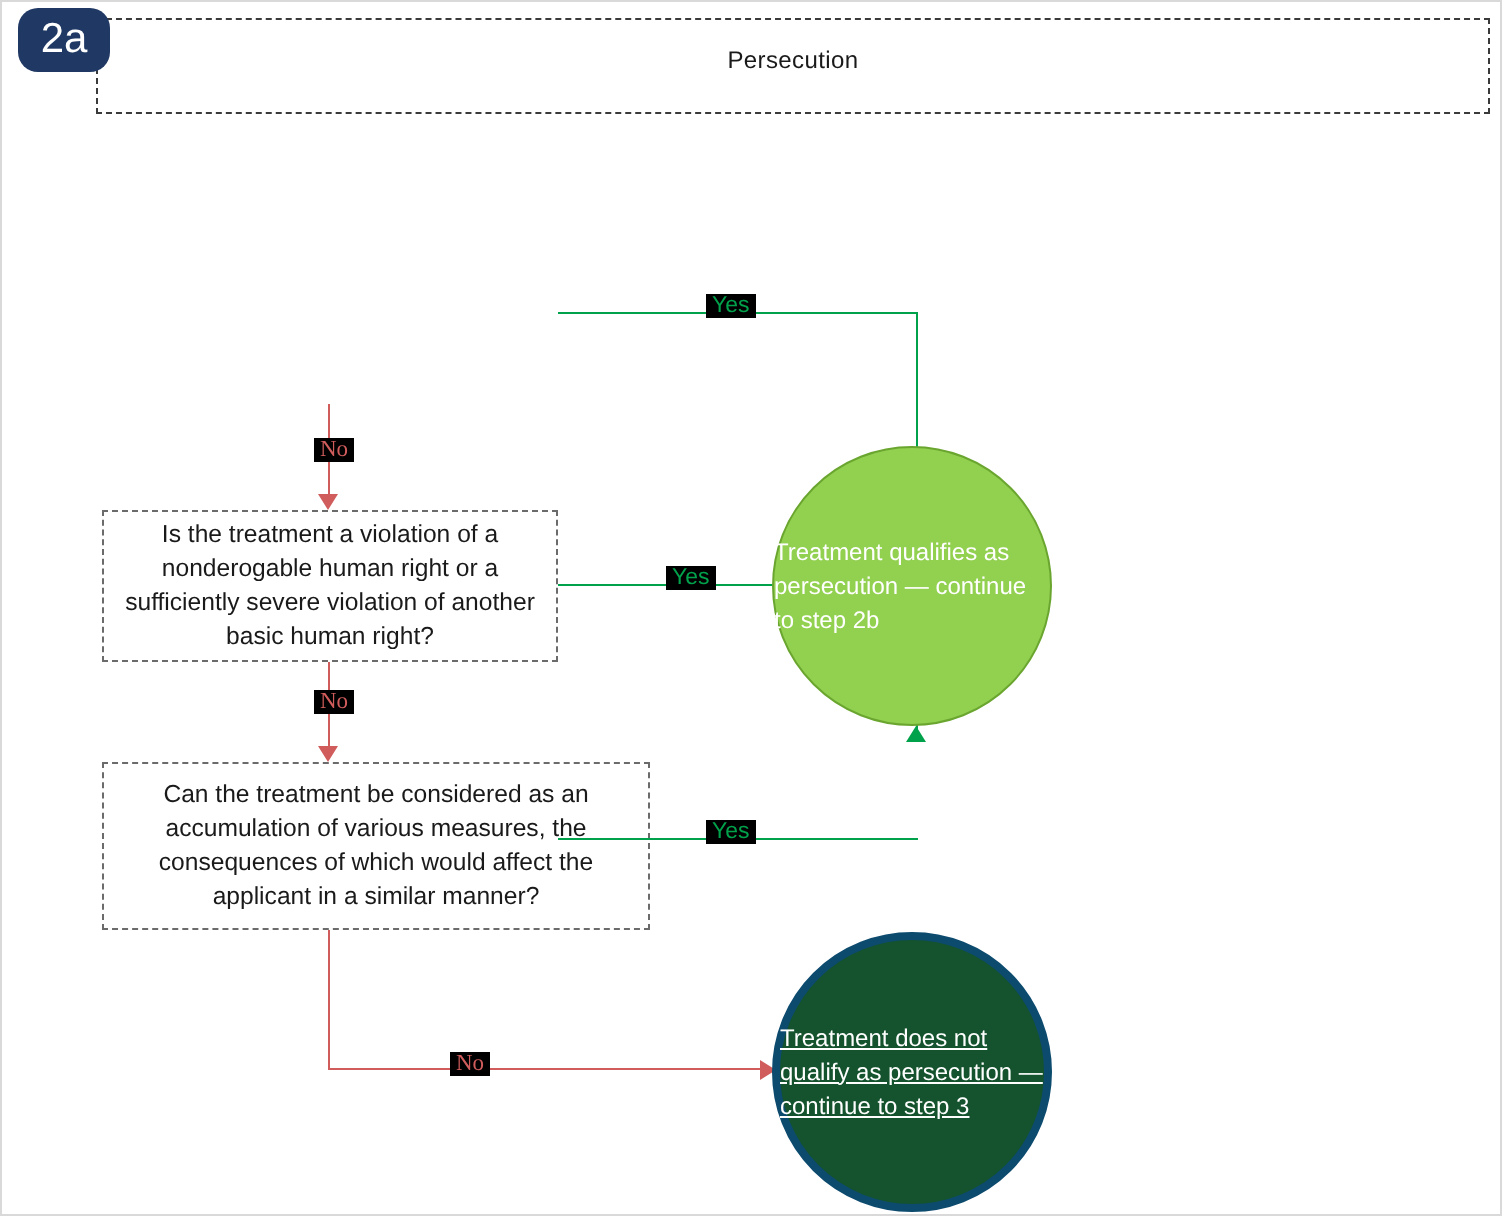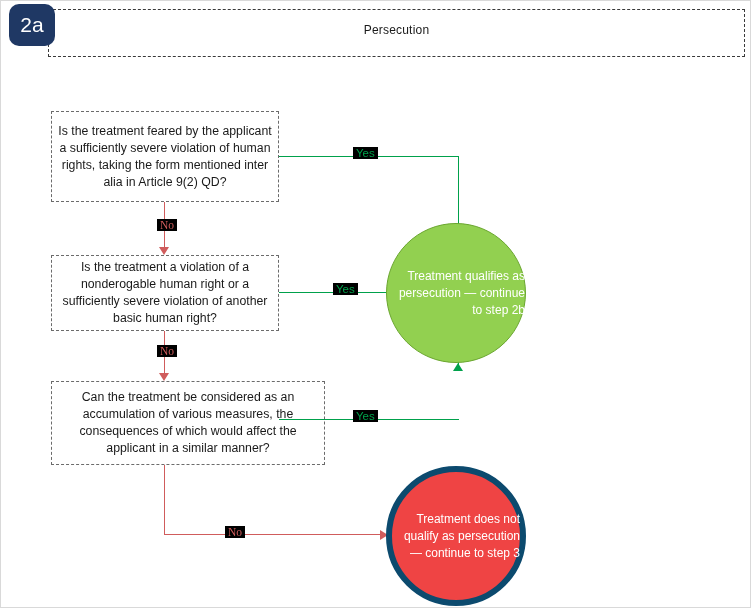--- a/index.html
+++ b/index.html
@@ -38,21 +38,21 @@
     text-align: center;
     font-size: 12px;
     color: #1a1a1a;
     letter-spacing: .2px;
   }
   .step-badge {
     position: absolute;
     left: 8px;
     top: 3px;
     width: 46px;
-    height: 42px;
+    height: 32px;
     border-radius: 10px;
     background: #1f3864;
     color: #ffffff;
     font-size: 21px;
     display: flex;
     align-items: center;
     justify-content: center;
   }
   
   .qbox {
@@ -73,37 +73,38 @@
   #q2 { left: 50px; top: 254px;  width: 228px; height: 76px; }
   #q3 { left: 50px; top: 380px;  width: 274px; height: 84px; }
 
   
   .circle {
     position: absolute;
     border-radius: 50%;
     display: flex;
     align-items: center;
     justify-content: center;
-    text-align: right;
+    text-align: left;
     color: #ffffff;
     font-size: 12px;
     line-height: 17px;
     box-sizing: border-box;
   }
   #c-yes {
     left: 385px; top: 222px;
     width: 140px; height: 140px;
     background: #92d050;
     border: 1px solid #6aa62f;
   }
   #c-no {
     left: 385px; top: 465px;
     width: 140px; height: 140px;
-    background: #ef4444;
-    border: 6px solid #0c4a6e;
+    background: #14532d;
+    border: 4px solid #0c4a6e;
+    text-decoration: underline;
   }
 
   
   .line { position: absolute; }
   .v-red  { width: 0; border-left: 1.6px solid #d05c5c; }
   .h-red  { height: 0; border-top: 1.6px solid #d05c5c; }
   .v-green{ width: 0; border-left: 1.6px solid #00a14b; }
   .h-green{ height: 0; border-top: 1.6px solid #00a14b; }
 
   .arrow-down-red {
@@ -139,21 +140,20 @@
 </style>
 </head>
 <body>
 
 <div id="stage">
 
   <div class="header-bar"></div>
   <div class="header-title">Persecution</div>
   <div class="step-badge">2a</div>
 
-  <div class="qbox" id="q1">Is the treatment feared by the applicant a sufficiently severe violation of human rights, taking the form mentioned inter alia in Article 9(2) QD?</div>
 
   <div class="line v-red" style="left:163px; top:201px; height:45px;"></div>
   <div class="arrow-down-red" style="left:158px; top:246px;"></div>
   <div class="lbl lbl-red" style="left:156px; top:218px;">No</div>
 
   <div class="line h-green" style="left:278px; top:155px; width:180px;"></div>
   <div class="line v-green" style="left:457px; top:155px; height:215px;"></div>
   <div class="lbl lbl-green" style="left:352px; top:146px;">Yes</div>
 
   <div class="qbox" id="q2">Is the treatment a violation of a nonderogable human right or a sufficiently severe violation of another basic human right?</div>

